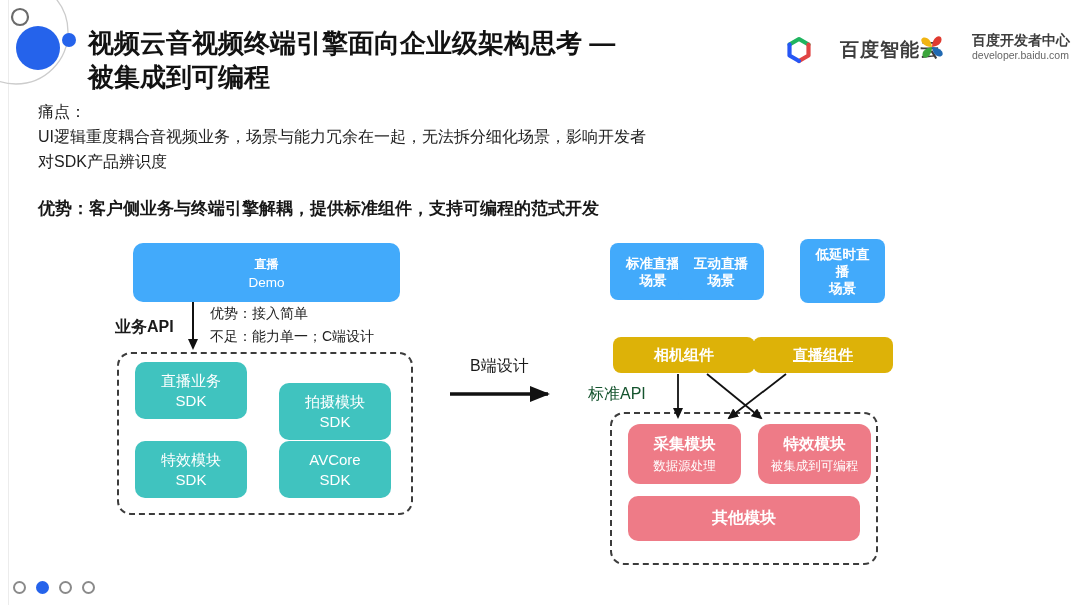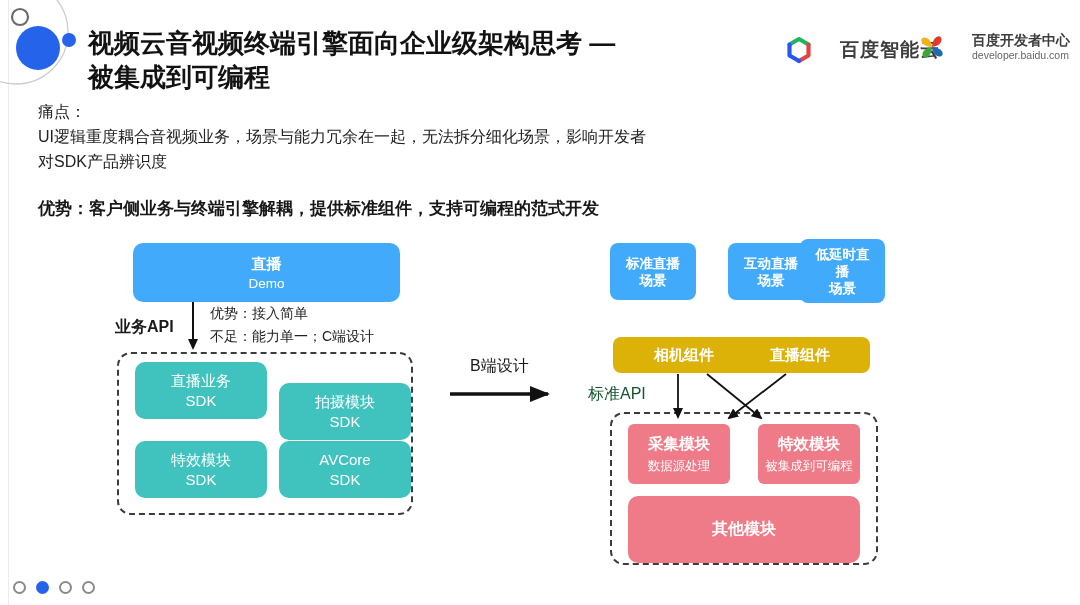--- a/index.html
+++ b/index.html
@@ -27,47 +27,47 @@
   
   .box{display:flex;flex-direction:column;align-items:center;justify-content:center;color:#fff;text-align:center;box-sizing:border-box;}
   .blue{background:#42aafb;}
   .teal{background:#40c3bf;}
   .yellow{background:#ddb208;}
   .pink{background:#ee7b87;}
   .dashbox{border:2px dashed #3c3c3c;border-radius:14px;box-sizing:border-box;background:transparent;}
 
   
   #demo-box{left:133px;top:243px;width:267px;height:59px;border-radius:10px;}
-  #demo-box .t1{font-size:15px;font-weight:700;}
+  #demo-box .t1{font-size:12px;font-weight:700;}
   #demo-box .t2{font-size:13.5px;margin-top:2px;}
   #biz-api{left:115px;top:317px;font-size:16px;color:#1a1a1a;font-weight:bold;}
   #pros{left:210px;top:305px;font-size:14px;color:#222;}
   #cons{left:210px;top:328px;font-size:14px;color:#222;}
   #dash-left{left:117px;top:352px;width:296px;height:163px;}
-  .sdk{width:132px;height:57px;border-radius:10px;font-size:15px;line-height:20px;}
+  .sdk{width:112px;height:57px;border-radius:10px;font-size:15px;line-height:20px;}
   #sdk-0{left:135px;top:362px;} #sdk-1{left:279px;top:383px;}
   #sdk-2{left:135px;top:441px;} #sdk-3{left:279px;top:441px;}
 
   
   #b-label{left:470px;top:356px;font-size:16px;color:#1a1a1a;}
 
   
   .scene{width:86px;height:57px;border-radius:8px;font-size:13.5px;font-weight:700;line-height:17px;padding:0 6px;}
-  #scene-0{left:610px;top:243px;} #scene-1{left:728px;top:243px;}
+  #scene-0{left:610px;top:243px;} #scene-1{left:678px;top:243px;}
   #scene-2{left:800px;top:239px;width:85px;height:64px;padding:0 12px;}
   .comp{height:36px;border-radius:8px;font-size:15px;font-weight:700;}
   #comp-0{left:613px;top:337px;width:142px;}
-  #comp-1{left:730px;top:337px;width:140px;}
+  #comp-1{left:753px;top:337px;width:140px;text-decoration:underline;}
   #std-api{left:588px;top:384px;font-size:16px;color:#14532d;}
   #dash-right{left:610px;top:412px;width:268px;height:153px;}
-  .mod{width:102px;height:60px;border-radius:6px;}
+  .mod{width:113px;height:60px;border-radius:12px;}
   .mod .t1{font-size:15.5px;font-weight:700;}
   .mod .t2{font-size:12.5px;margin-top:3px;}
   #mod-0{left:628px;top:424px;} #mod-1{left:758px;top:424px;}
-  #other-box{left:628px;top:496px;width:232px;height:67px;border-radius:10px;font-size:16px;font-weight:700;}
+  #other-box{left:628px;top:496px;width:232px;height:45px;border-radius:10px;font-size:16px;font-weight:700;}
 
   
   #pagination{left:13px;top:581px;display:flex;gap:10px;}
   .pdot{width:10px;height:10px;border-radius:50%;border:2px solid #8a8a8a;background:#fff;box-sizing:content-box;width:9px;height:9px;}
   .pdot.active{background:#2563eb;border-color:#2563eb;}
   #page-num{right:22px;top:572px;font-size:15px;color:#b3b3b3;margin-top:36px;}
 
   svg.overlay{position:absolute;left:0;top:0;pointer-events:none;}
 </style>
 </head>

